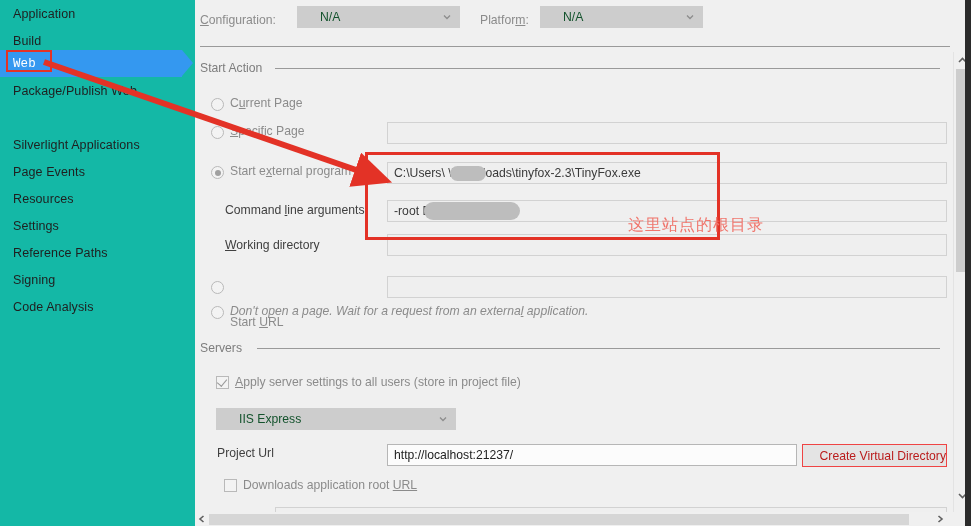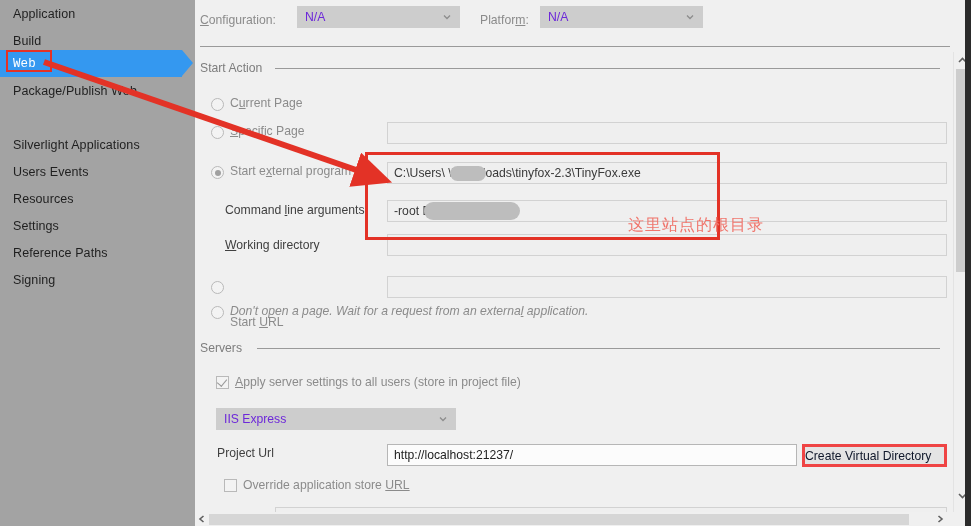--- a/index.html
+++ b/index.html
@@ -7,21 +7,21 @@
     width:971px;height:526px;overflow:hidden;position:relative;
     background:#ffffff;
     font-family:"Liberation Sans","DejaVu Sans",sans-serif;
     font-size:12.5px;color:#1b1b1b;
     -webkit-font-smoothing:antialiased;
   }
 
   
   #sidebar{
     position:absolute;left:0;top:0;width:195px;height:526px;
-    background:#a3a3a3;
+    background:#14b8a6;
   }
   .side-item{
     position:absolute;left:0;width:195px;height:27px;
     display:flex;align-items:center;
     padding-left:13px;box-sizing:border-box;
     color:#1f1f1f;font-size:12.5px;letter-spacing:.1px;
     white-space:nowrap;
   }
   .side-item.selected{
     background:#3498f0;color:#ffffff;width:182px;font-family:Liberation Mono, monospace;
@@ -47,21 +47,21 @@
     position:absolute;color:#8b8b8b;font-size:12.2px;white-space:nowrap;
   }
   .lbl.dark{color:#404040;}
   .u{text-decoration:underline;}
 
   
   .combo{
     position:absolute;height:22px;background:#cdcdcd;
     border:1px solid #cdcdcd;box-sizing:border-box;
     display:flex;align-items:center;
-    padding-left:7px;color:#6d28d9;font-size:12.2px;
+    padding-left:22px;color:#14532d;font-size:12.2px;
   }
   .combo .caret{
     position:absolute;right:8px;top:6px;width:8px;height:8px;
   }
   .caret-g{stroke:#8d8d8d;stroke-width:1.3;fill:none;}
 
   
   .group{position:absolute;height:1px;background:#9a9a9a;}
   .group-lbl{position:absolute;color:#7d7d7d;font-size:12.2px;background:#f0f0f0;padding-right:5px;}
 
@@ -95,23 +95,23 @@
   .tb.white{background:#fcfcfc;border:1px solid #b6b6b6;color:#222;}
 
   
   .blob{
     position:absolute;background:#bdbdbd;border-radius:9px;
   }
 
   
   .btn{
     position:absolute;height:23px;background:#e4e4e4;
-    border:3px solid #ef4444;box-sizing:border-box;
-    display:flex;align-items:center;justify-content:flex-start;
-    color:#0f172a;font-size:12.2px;white-space:nowrap;overflow:hidden;
+    border:1px solid #ef4444;box-sizing:border-box;
+    display:flex;align-items:center;justify-content:flex-end;
+    color:#b91c1c;font-size:12.2px;white-space:nowrap;overflow:hidden;
   }
 
   
   #vscroll{
     position:absolute;right:0;top:52px;width:17px;height:474px;
     background:#f0f0f0;border-left:1px solid #e3e3e3;
   }
   #vthumb{
     position:absolute;left:2px;top:17px;width:14px;height:203px;background:#cdcdcd;
   }
@@ -153,33 +153,36 @@
     <span>Web</span>
     <span class="side-arrow"></span>
   </div>
   <div class="side-item" style="top:77px">
       <span>Package/Publish Web</span>
     </div>
   <div class="side-item" style="top:131px">
       <span>Silverlight Applications</span>
     </div>
   <div class="side-item" style="top:158px">
-      <span>Users Events</span>
+      <span>Page Events</span>
     </div>
   <div class="side-item" style="top:185px">
       <span>Resources</span>
     </div>
   <div class="side-item" style="top:212px">
       <span>Settings</span>
     </div>
   <div class="side-item" style="top:239px">
       <span>Reference Paths</span>
     </div>
   <div class="side-item" style="top:266px">
       <span>Signing</span>
+    </div>
+  <div class="side-item" style="top:293px">
+      <span>Code Analysis</span>
     </div>
 </div>
 
 <div id="content">
 
   <span class="lbl" style="left:5px;top:13px;">
     <span class="u">C</span><span>onfiguration:</span>
   </span>
   <div class="combo" style="left:102px;top:6px;width:163px;">
     <span>N/A</span>
@@ -271,21 +274,21 @@
   <span class="lbl dark" style="left:22px;top:446px;">Project Url</span>
   <div class="tb white" style="left:192px;top:444px;width:410px;">
     <span>http://localhost:21237/</span>
   </div>
   <div class="btn" style="left:607px;top:444px;width:145px;">
     <span>Create Virtual Directory</span>
   </div>
 
   <span class="cbx" style="left:29px;top:479px;"></span>
   <span class="lbl" style="left:48px;top:478px;">
-    <span>Override application store </span><span class="u">URL</span>
+    <span>Downloads application root </span><span class="u">URL</span>
   </span>
   <div class="tb" style="left:80px;top:507px;width:672px;">
     <span>http://localhost:21237/</span>
   </div>
 
   <div id="vscroll">
     <svg class="sb-arrow" style="top:3px" viewBox="0 0 11 11">
         <path class="sb-path" d="M2 7 L5.5 3.5 L9 7"></path>
       </svg>
     <div id="vthumb"></div>

